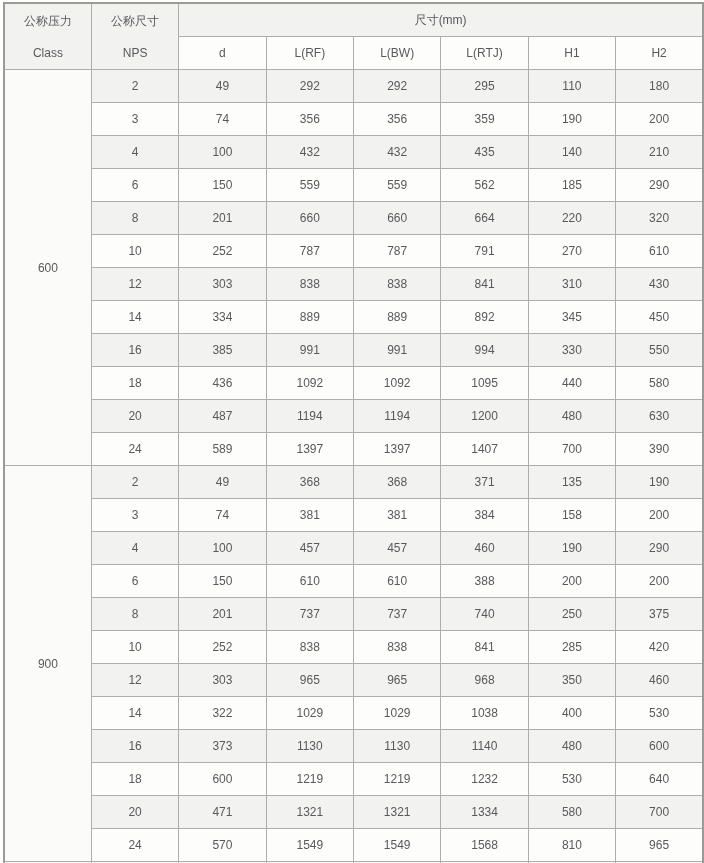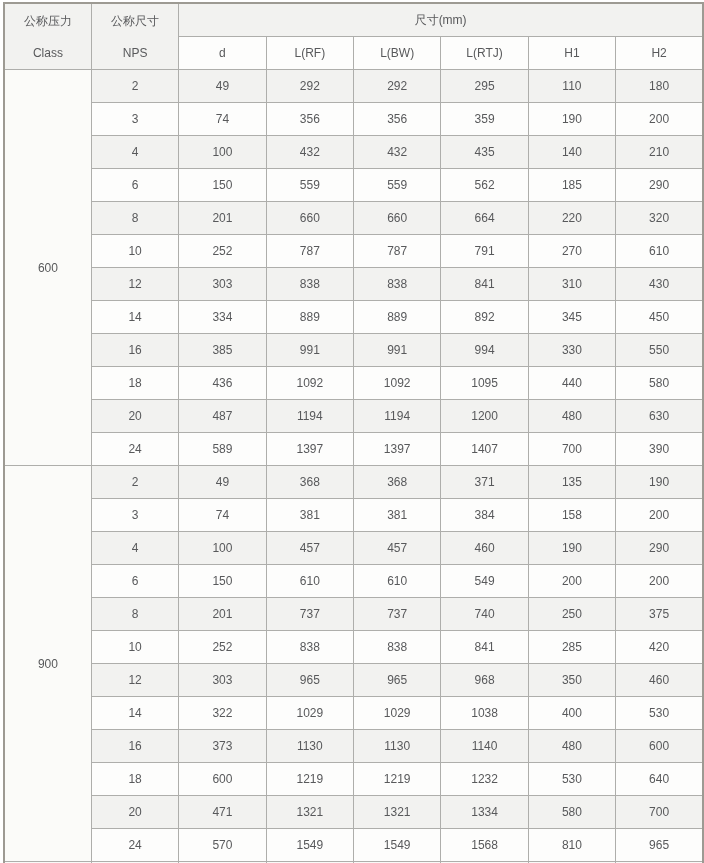--- a/index.html
+++ b/index.html
@@ -227,21 +227,21 @@
           <td>457</td>
           <td>460</td>
           <td>190</td>
           <td>290</td>
         </tr>
         <tr class="plain">
           <td>6</td>
           <td>150</td>
           <td>610</td>
           <td>610</td>
-          <td>549</td>
+          <td>388</td>
           <td>200</td>
           <td>200</td>
         </tr>
         <tr class="alt">
           <td>8</td>
           <td>201</td>
           <td>737</td>
           <td>737</td>
           <td>740</td>
           <td>250</td>

